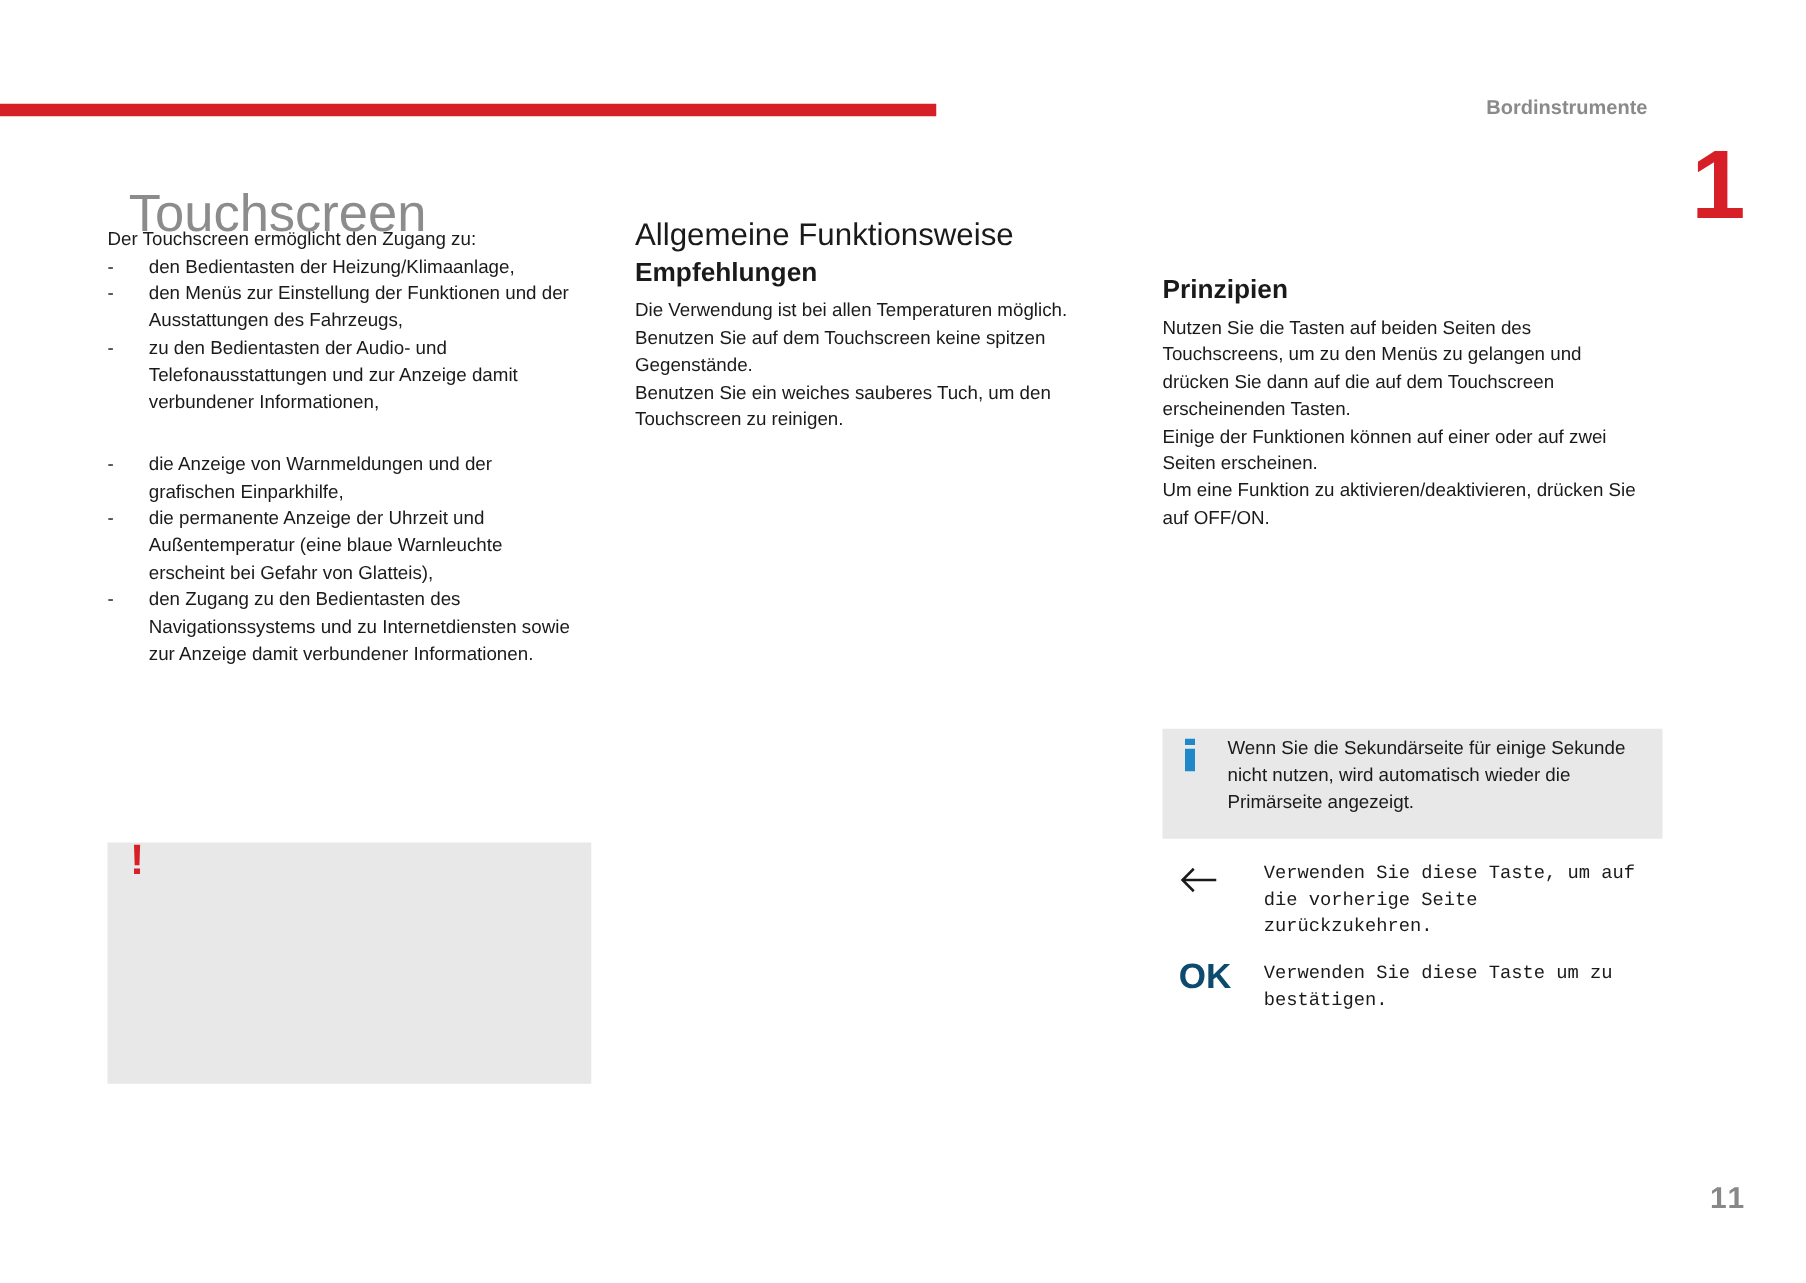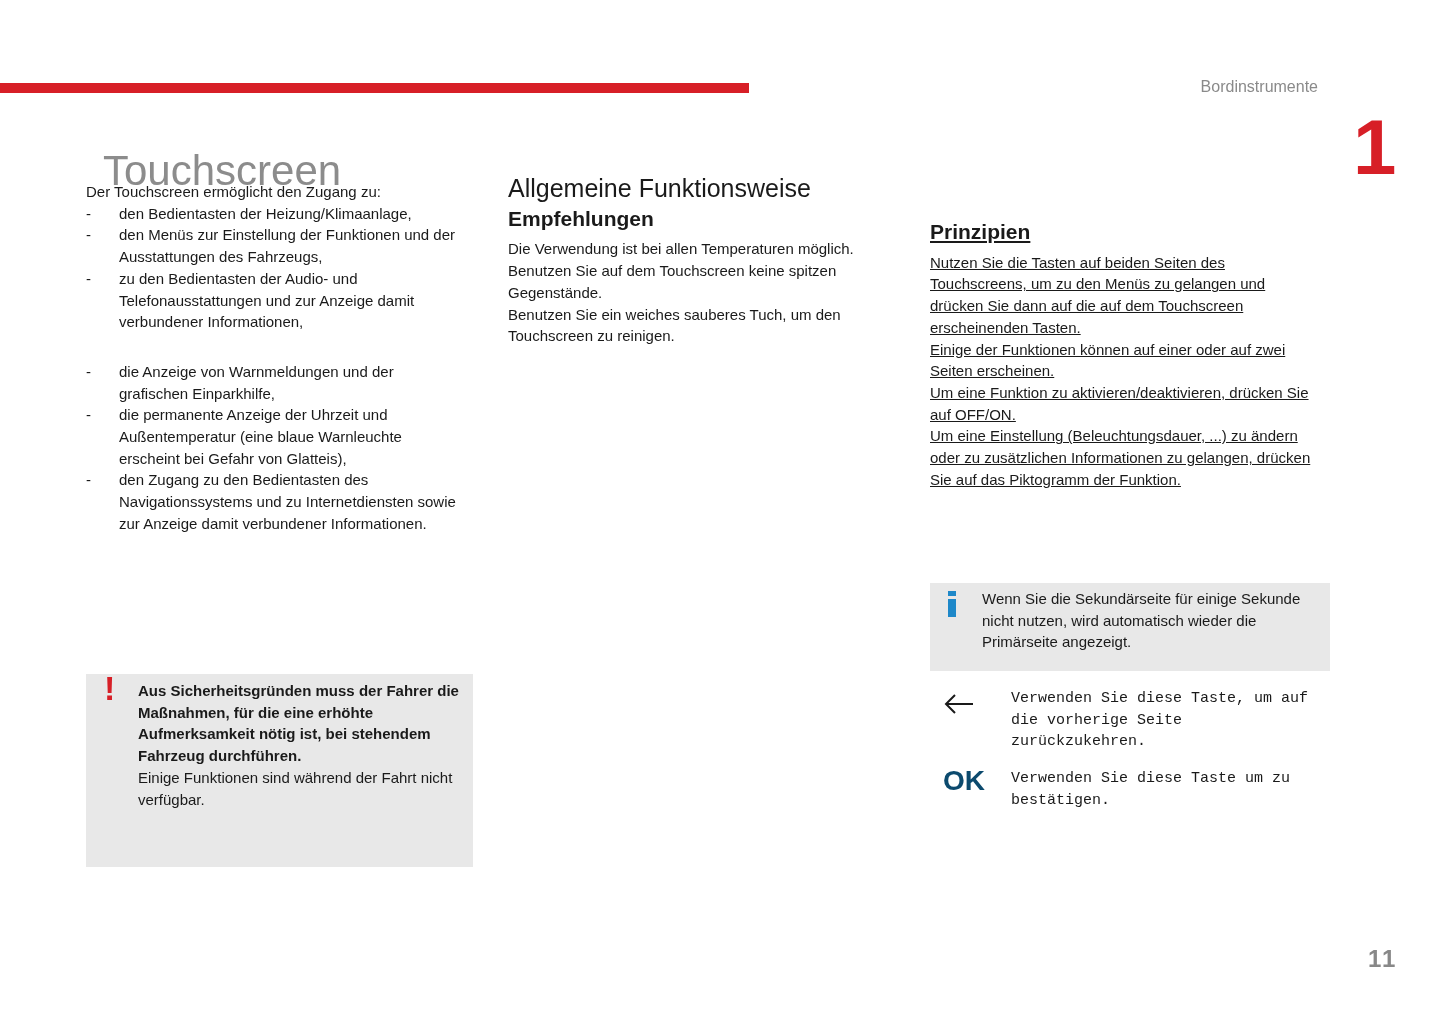--- a/index.html
+++ b/index.html
@@ -2,21 +2,21 @@
 <html><head>
 <meta charset="utf-8">
 <style>
   html, body { margin: 0; padding: 0; }
   body {
     width: 1445px; height: 1026px; position: relative; overflow: hidden;
     background: #ffffff; color: #1a1a1a;
     font-family: "Liberation Sans", sans-serif;
   }
   .topbar { position: absolute; left: 0; top: 83px; width: 749px; height: 10px; background: #d71f27; }
-  .section-label { position: absolute; right: 127px; top: 78px; font-size: 16px; color: #8a8a8a; }
+  .section-label { position: absolute; right: 127px; top: 78px; font-size: 16px; color: #8a8a8a; font-weight: bold; }
   .chapter-num { position: absolute; left: 1353px; top: 108px; font-size: 78px; font-weight: bold; color: #d71f27; line-height: 1; font-family: "Liberation Sans", sans-serif; }
   .page-num { position: absolute; left: 1368px; top: 945px; font-size: 24px; font-weight: bold; color: #888; letter-spacing: 2px; }
 
   .title { position: absolute; left: 86px; top: 130px; font-size: 42px; color: #8c8c8c; font-weight: normal; margin: 17px; }
 
   .body-text { font-size: 15px; line-height: 21.7px; color: #1a1a1a; }
   .col1 { position: absolute; left: 86px; top: 181px; width: 380px; }
   .col1 p { margin: 0; }
   .col1 ul { list-style: none; margin: 0; padding: 0; }
   .col1 li { position: relative; padding-left: 33px; }
@@ -26,21 +26,21 @@
   .warn-box { position: absolute; left: 86px; top: 674px; width: 387px; height: 193px; background: #e8e8e8; }
   .warn-icon { position: absolute; left: 18px; top: 4px; font-size: 34px; font-weight: bold; color: #d71f27; font-family: "Liberation Sans", sans-serif; }
   .warn-text { position: absolute; left: 52px; top: 6px; width: 330px; }
   .warn-text .strong { font-weight: bold; }
 
   .col2 { position: absolute; left: 508px; top: 178px; width: 385px; }
   .h2 { font-size: 25px; font-weight: normal; margin: 0 0 8px 0; color: #1a1a1a; }
   .h3 { font-size: 21px; font-weight: bold; margin: 0 0 9px 0; color: #1a1a1a; }
   .col2 p, .col3 p { margin: 0; }
 
-  .col3 { position: absolute; left: 930px; top: 221px; width: 390px; text-decoration: underline; }
+  .col3 { position: absolute; left: 930px; top: 221px; width: 390px; }
 
   .info-box { position: absolute; left: 930px; top: 583px; width: 388px; height: 88px; background: #e8e8e8; padding-left: 12px; }
   .info-icon { position: absolute; left: 18px; top: 8px; width: 8px; height: 26px; }
   .info-icon .dot { position: absolute; left: 0; top: 0; width: 8px; height: 5px; background: #1e88c9; }
   .info-icon .bar { position: absolute; left: 0; top: 8px; width: 8px; height: 18px; background: #1e88c9; }
   .info-text { position: absolute; left: 52px; top: 5px; width: 330px; }
 
   .key-row { position: absolute; left: 930px; width: 390px; }
   .key-row.back { top: 688px; }
   .key-row.ok { top: 768px; }
@@ -67,40 +67,35 @@
   <div class="gap"></div>
   <ul>
     <li><span class="dash">-</span><span>die Anzeige von Warnmeldungen und der grafischen Einparkhilfe,</span></li>
     <li><span class="dash">-</span><span>die permanente Anzeige der Uhrzeit und Außentemperatur (eine blaue Warnleuchte erscheint bei Gefahr von Glatteis),</span></li>
     <li><span class="dash">-</span><span>den Zugang zu den Bedientasten des Navigationssystems und zu Internetdiensten sowie zur Anzeige damit verbundener Informationen.</span></li>
   </ul>
 </div>
 
 <div class="warn-box body-text">
   <span class="warn-icon">!</span>
-  <div class="warn-text">
-    <span class="strong">Aus Sicherheitsgründen muss der Fahrer die Maßnahmen, für die eine erhöhte Aufmerksamkeit nötig ist, bei stehendem Fahrzeug durchführen.</span><br>
-    <span>Einige Funktionen sind während der Fahrt nicht verfügbar.</span>
-  </div>
 </div>
 
 <div class="col2 body-text">
   <h2 class="h2">Allgemeine Funktionsweise</h2>
   <h3 class="h3">Empfehlungen</h3>
   <p>Die Verwendung ist bei allen Temperaturen möglich.</p>
   <p>Benutzen Sie auf dem Touchscreen keine spitzen Gegenstände.</p>
   <p>Benutzen Sie ein weiches sauberes Tuch, um den Touchscreen zu reinigen.</p>
 </div>
 
 <div class="col3 body-text">
   <h3 class="h3">Prinzipien</h3>
   <p>Nutzen Sie die Tasten auf beiden Seiten des Touchscreens, um zu den Menüs zu gelangen und drücken Sie dann auf die auf dem Touchscreen erscheinenden Tasten.</p>
   <p>Einige der Funktionen können auf einer oder auf zwei Seiten erscheinen.</p>
   <p>Um eine Funktion zu aktivieren/deaktivieren, drücken Sie auf OFF/ON.</p>
-  <p>Um eine Einstellung (Beleuchtungsdauer, ...) zu ändern oder zu zusätzlichen Informationen zu gelangen, drücken Sie auf das Piktogramm der Funktion.</p>
 </div>
 
 <div class="info-box body-text">
   <div class="info-icon">
     <div class="dot"></div>
       <div class="bar"></div>
   </div>
   <div class="info-text">Wenn Sie die Sekundärseite für einige Sekunde nicht nutzen, wird automatisch wieder die Primärseite angezeigt.</div>
 </div>
 

